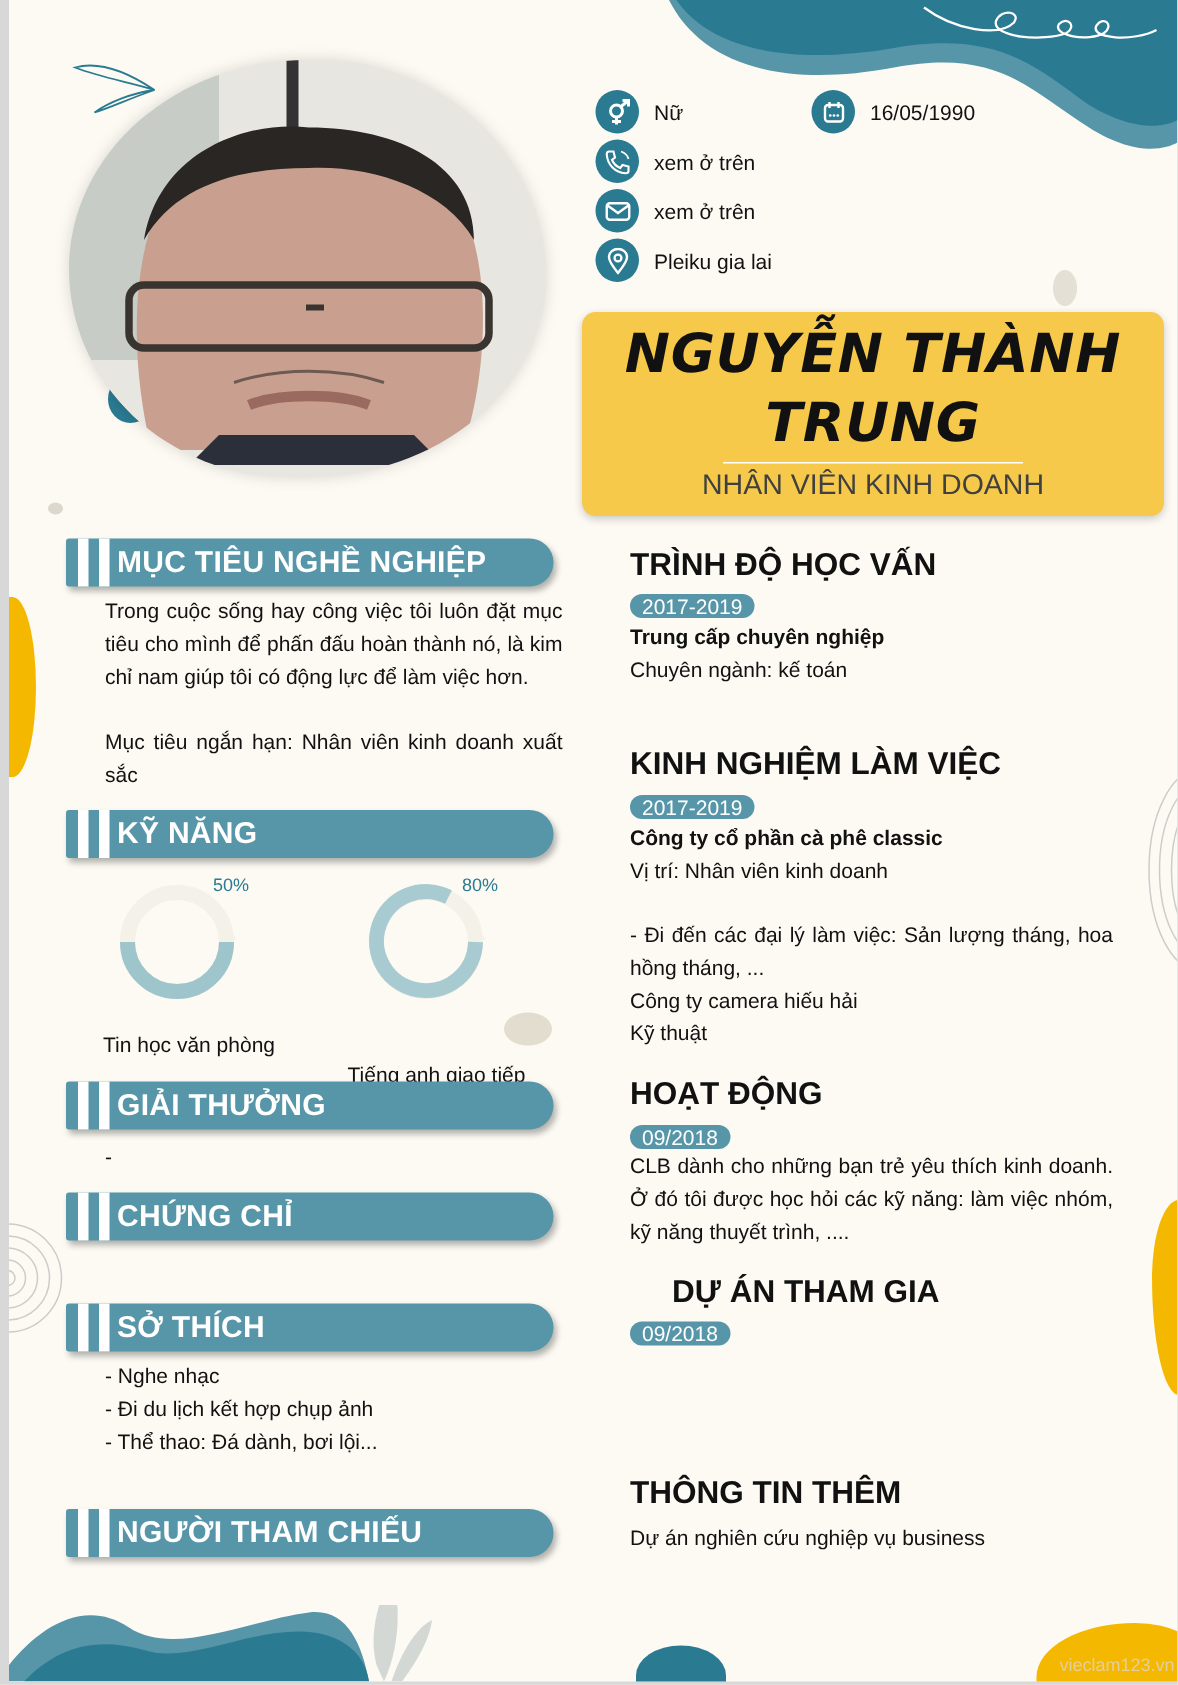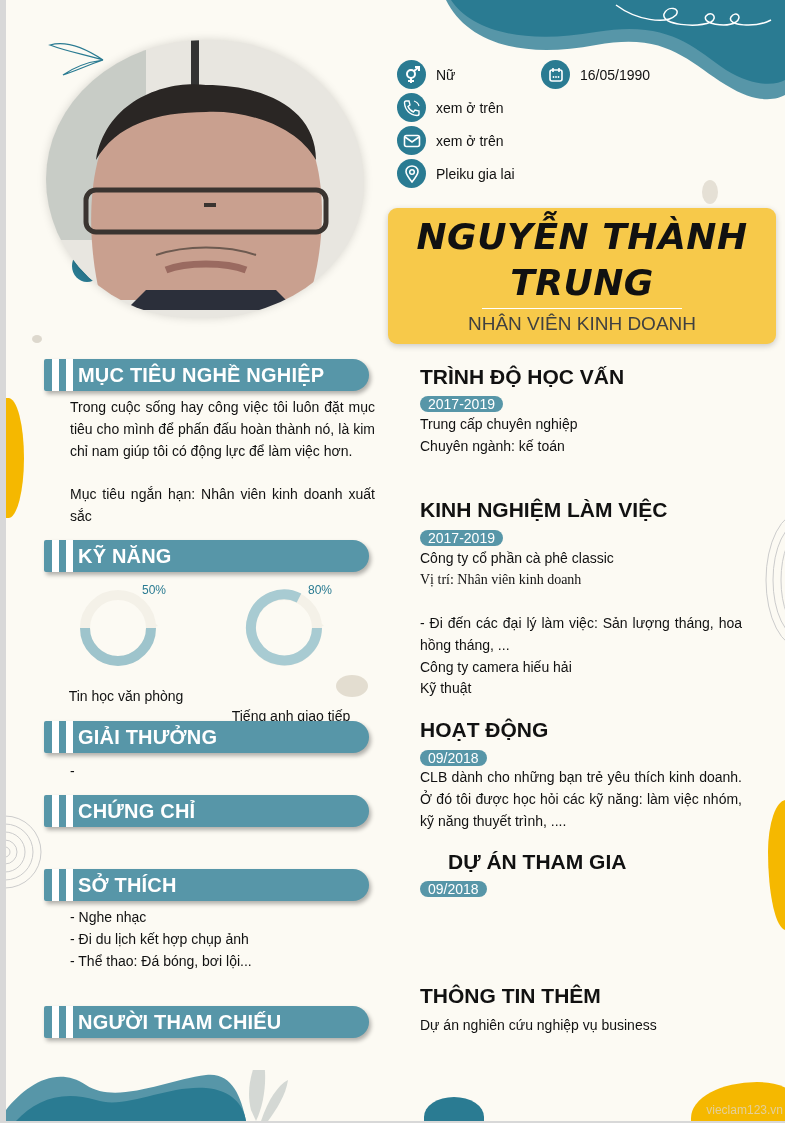--- a/index.html
+++ b/index.html
@@ -21,21 +21,21 @@
   
   .lhead { position: absolute; left: 38px; width: 325px; height: 32px; background: #5796a8; border-radius: 2px 16px 16px 2px; box-shadow: 2px 3px 4px rgba(0,0,0,0.3); }
   .lhead .bar1 { position: absolute; left: 8px; top: 0; width: 7px; height: 32px; background: #fff; }
   .lhead .bar2 { position: absolute; left: 22px; top: 0; width: 7px; height: 32px; background: #fff; }
   .lhead .txt { position: absolute; left: 34px; top: 5px; font-size: 20px; font-weight: bold; color: #fff; letter-spacing: 0.2px; }
   .ltext { position: absolute; left: 64px; width: 305px; font-size: 14px; line-height: 22px; color: #111; text-align: justify; }
   
   .rhead { position: absolute; left: 414px; font-size: 21px; font-weight: bold; color: #111; }
   .pill { position: absolute; left: 414px; height: 16px; padding: 0 8px; border-radius: 9px; background: #5796a8; color: #fff; font-size: 14px; line-height: 17px; }
   .rtext { position: absolute; left: 414px; width: 322px; font-size: 14px; line-height: 22px; color: #111; }
-  .rtext.bold { font-weight: normal; }
+  .rtext.bold { font-weight: bold; }
   .just { text-align: justify; }
   .skill { position: absolute; text-align: center; font-size: 14px; }
   .pct { position: absolute; font-size: 12px; color: #2a7b92; }
   .watermark { position: absolute; right: 2px; bottom: 4px; font-size: 12px; color: #e3cf9a; }
 </style>
 </head>
 <body>
 
 <div class="page">
 
@@ -199,38 +199,38 @@
   </div>
 
   <div class="lhead" style="top:869px;">
     <span class="bar1"></span>
       <span class="bar2"></span>
     <span class="txt">SỞ THÍCH</span>
   </div>
   <div class="ltext" style="top:906px;text-align:left;">
     <div>- Nghe nhạc</div>
     <div>- Đi du lịch kết hợp chụp ảnh</div>
-    <div>- Thể thao: Đá bóng, bơi lội...</div>
+    <div>- Thể thao: Đá dành, bơi lội...</div>
   </div>
 
   <div class="lhead" style="top:1006px;">
     <span class="bar1"></span>
       <span class="bar2"></span>
     <span class="txt">NGƯỜI THAM CHIẾU</span>
   </div>
 
   <div class="rhead" style="top:365px;">TRÌNH ĐỘ HỌC VẤN</div>
   <div class="pill" style="top:396px;">2017-2019</div>
   <div class="rtext bold" style="top:413px;">Trung cấp chuyên nghiệp</div>
   <div class="rtext" style="top:435px;">Chuyên ngành: kế toán</div>
 
   <div class="rhead" style="top:498px;">KINH NGHIỆM LÀM VIỆC</div>
   <div class="pill" style="top:530px;">2017-2019</div>
   <div class="rtext bold" style="top:547px;">Công ty cổ phần cà phê classic</div>
-  <div class="rtext" style="top:569px;font-family:Liberation Serif, serif;">Vị trí: Nhân viên kinh doanh</div>
+  <div class="rtext" style="top:569px;">Vị trí: Nhân viên kinh doanh</div>
   <div class="rtext just" style="top:612px;">- Đi đến các đại lý làm việc: Sản lượng tháng, hoa hồng tháng, ...</div>
   <div class="rtext" style="top:656px;">Công ty camera hiếu hải</div>
   <div class="rtext" style="top:677px;">Kỹ thuật</div>
 
   <div class="rhead" style="top:718px;">HOẠT ĐỘNG</div>
   <div class="pill" style="top:750px;">09/2018</div>
   <div class="rtext just" style="top:766px;">CLB dành cho những bạn trẻ yêu thích kinh doanh. Ở đó tôi được học hỏi các kỹ năng: làm việc nhóm, kỹ năng thuyết trình, ....</div>
 
   <div class="rhead" style="top:850px;margin-left:28px;">DỰ ÁN THAM GIA</div>
   <div class="pill" style="top:881px;">09/2018</div>

